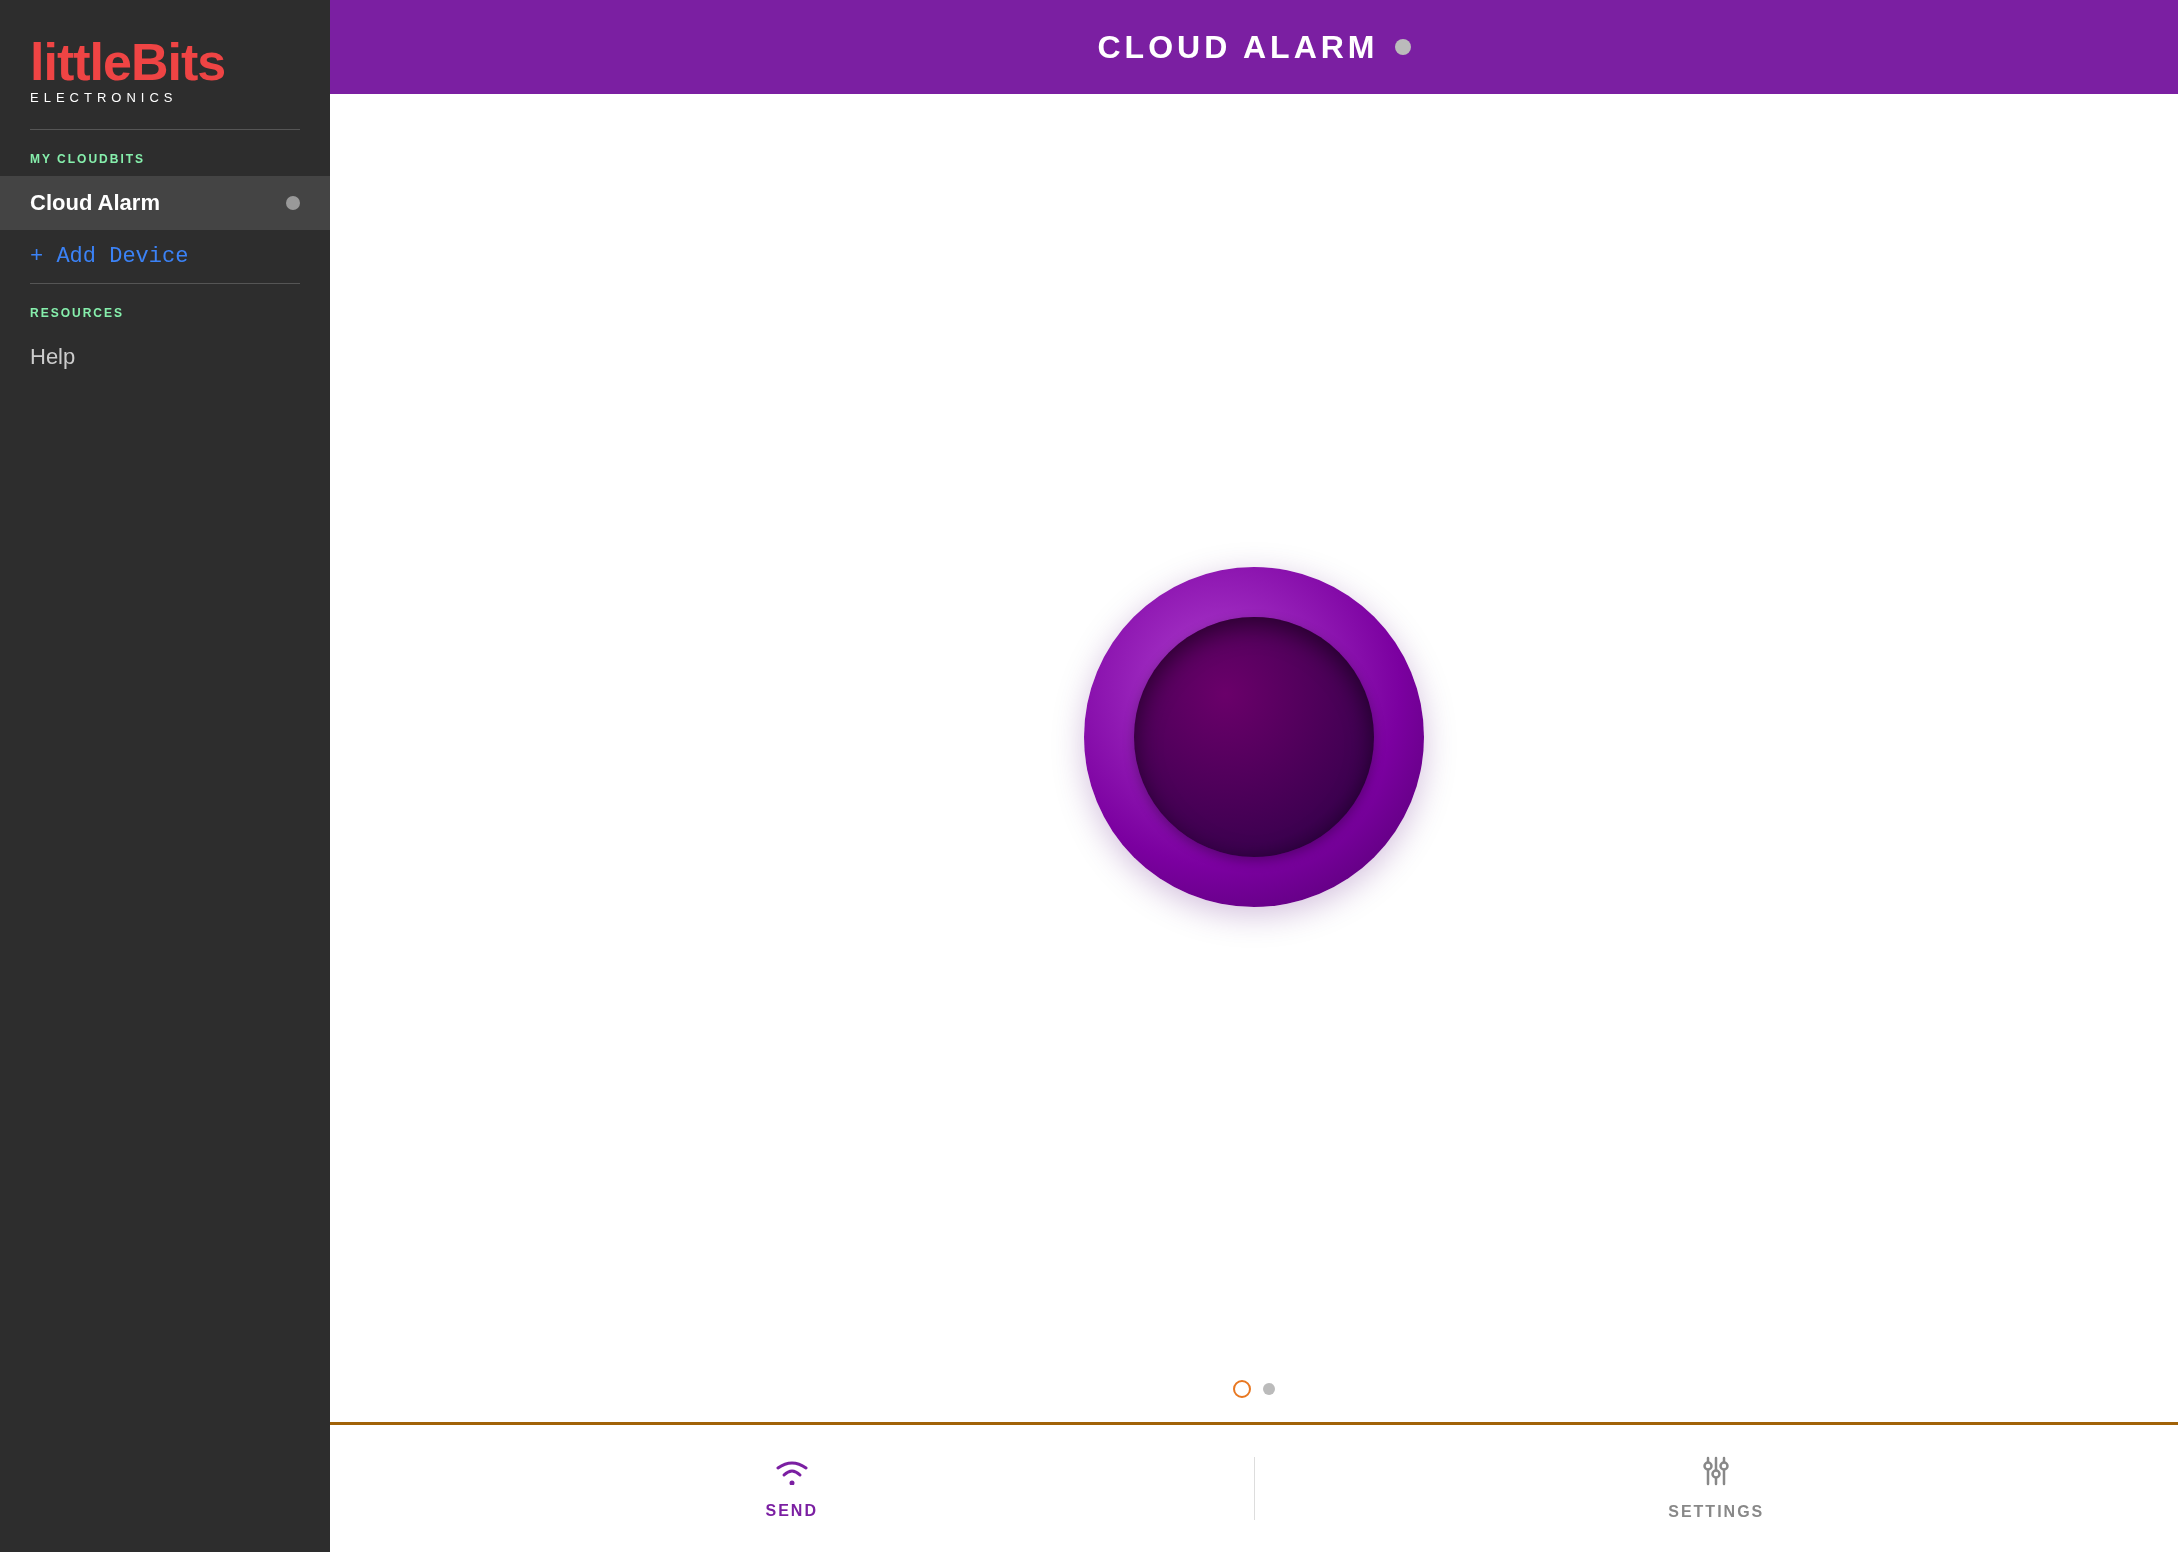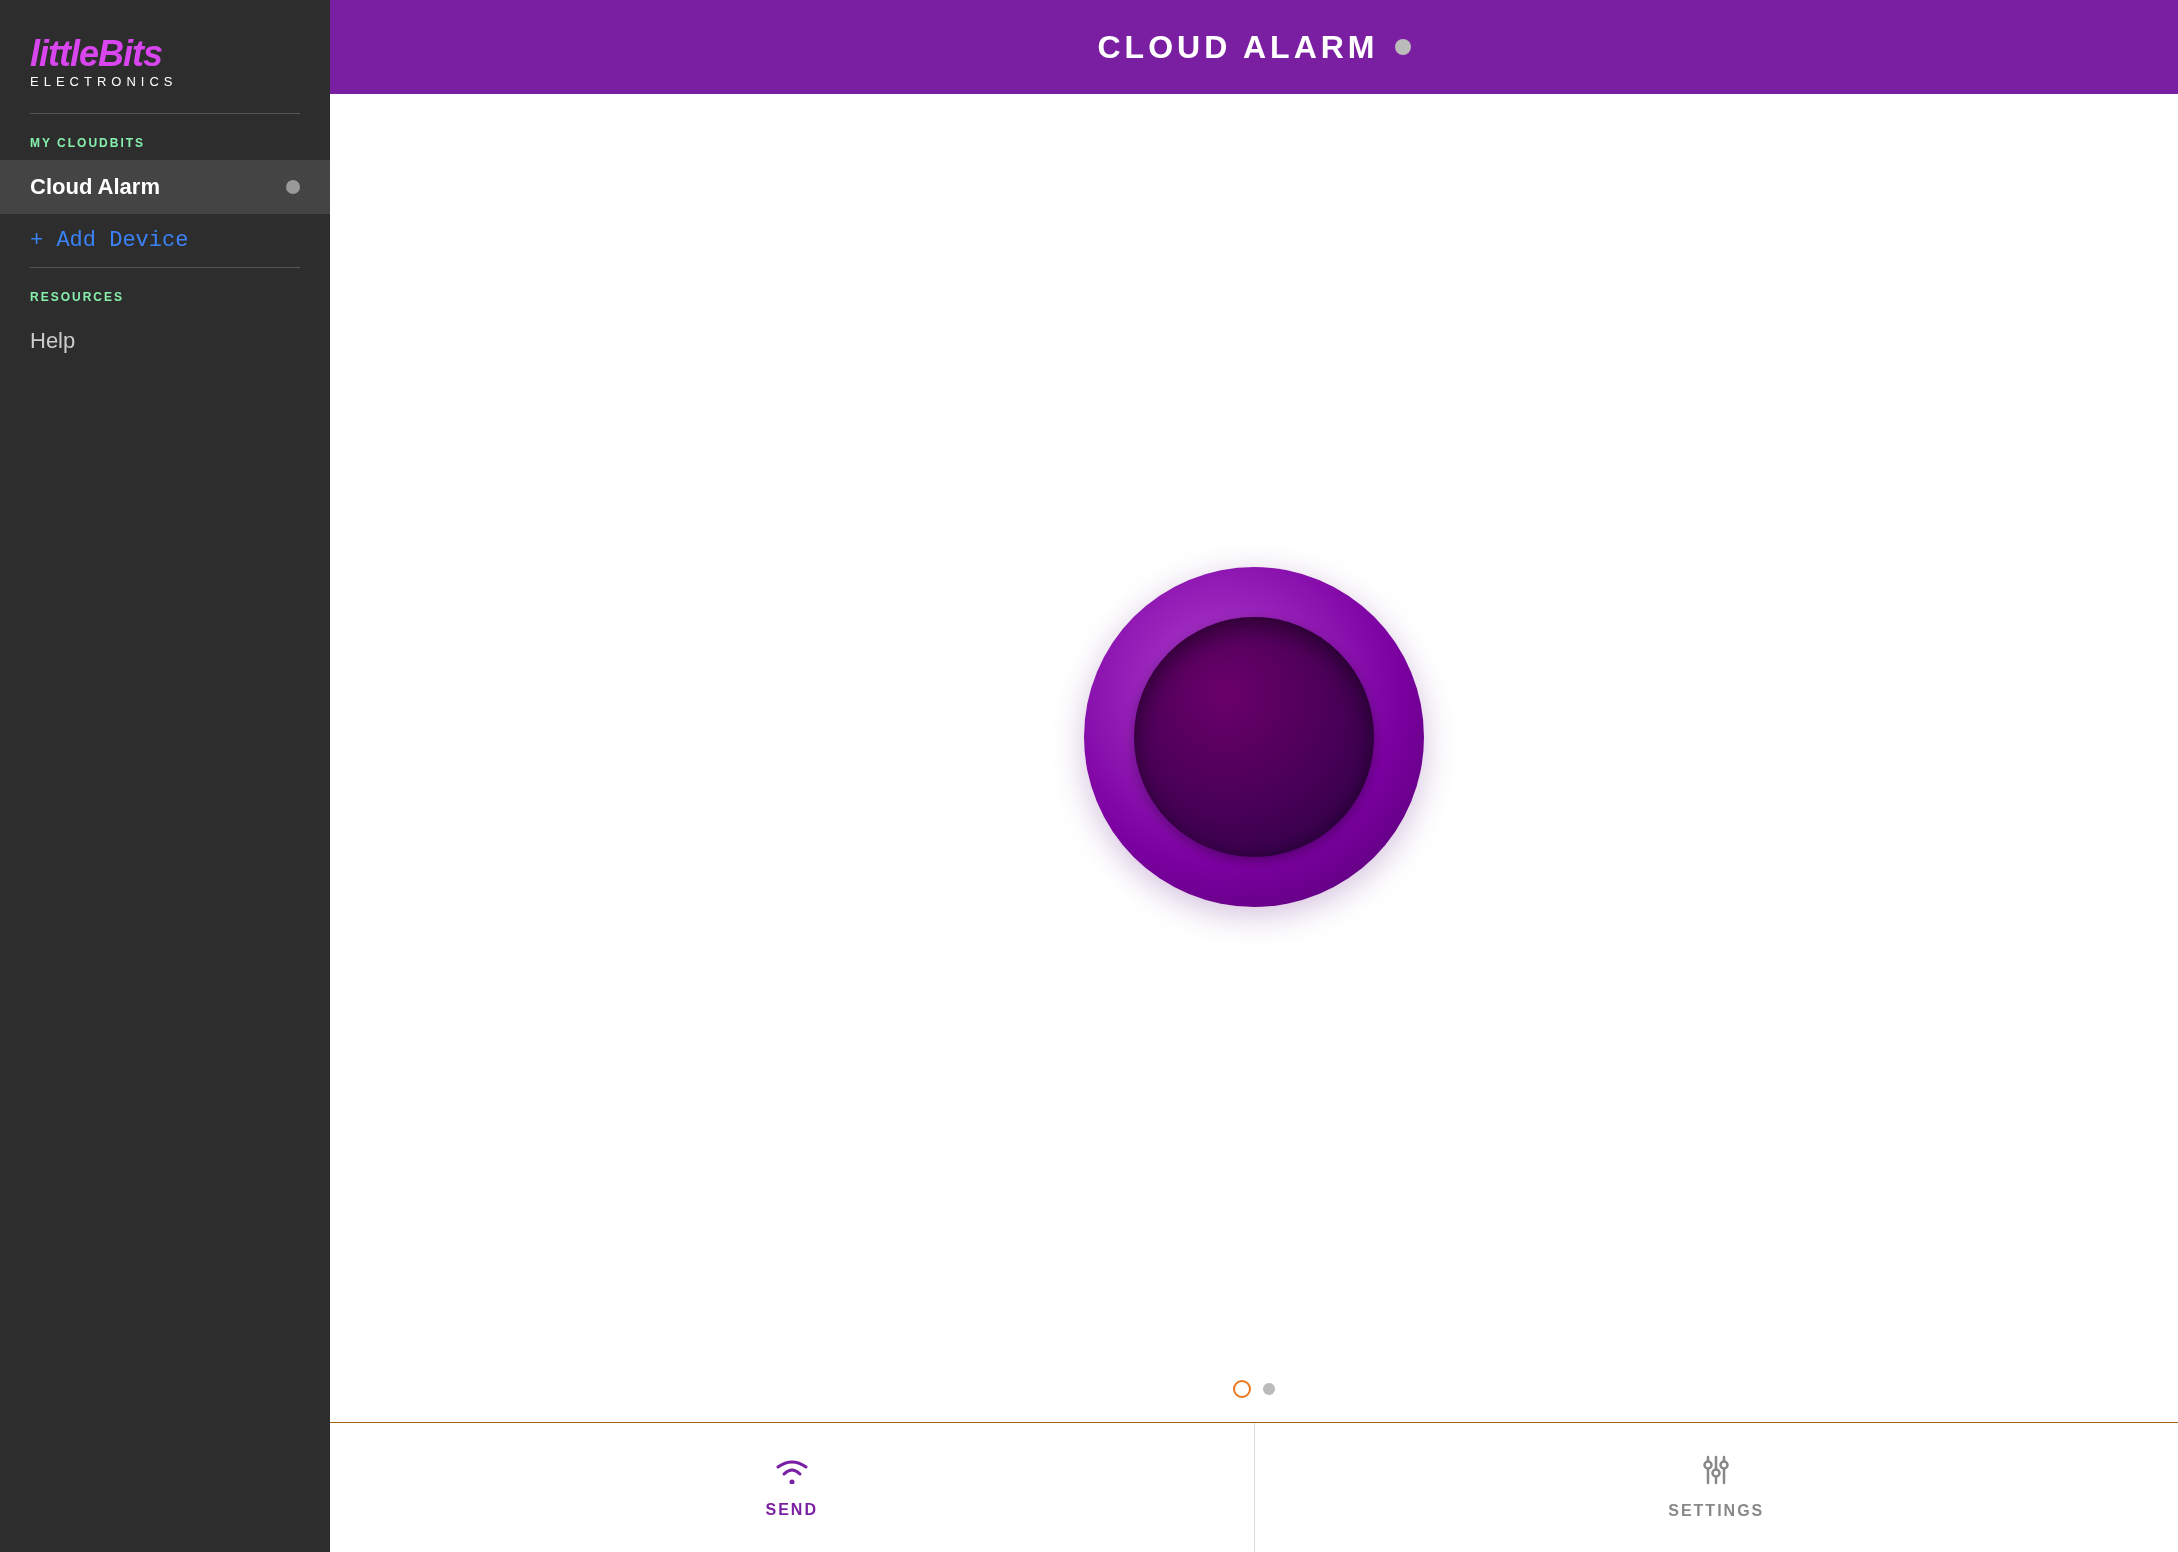--- a/index.html
+++ b/index.html
@@ -20,26 +20,25 @@
       display: flex;
       flex-direction: column;
       height: 100%;
     }
 
     #logo-area {
       padding: 36px 30px 24px 30px;
     }
 
     .logo-text {
-      color: #d946ef;
-      font-size: 36px;
+      color: #ef4444;
+      font-size: 52px;
       font-weight: 900;
       letter-spacing: -1px;
       line-height: 1;
-      font-style: italic;
     }
 
     .logo-sub {
       color: #fff;
       font-size: 13px;
       letter-spacing: 5px;
       margin-top: 2px;
     }
 
     .sidebar-divider {
@@ -179,23 +178,24 @@
     .dot-gray {
       width: 12px;
       height: 12px;
       border-radius: 50%;
       background: #bbb;
     }
 
     
     #bottom-nav {
       height: 130px;
-      border-top: 1px solid #a16207;
+      border-top: 3px solid #a16207;
       display: flex;
       background: #fff;
+      align-items: center;
     }
 
     .nav-tab {
       flex: 1;
       display: flex;
       flex-direction: column;
       align-items: center;
       justify-content: center;
       gap: 10px;
       cursor: pointer;

